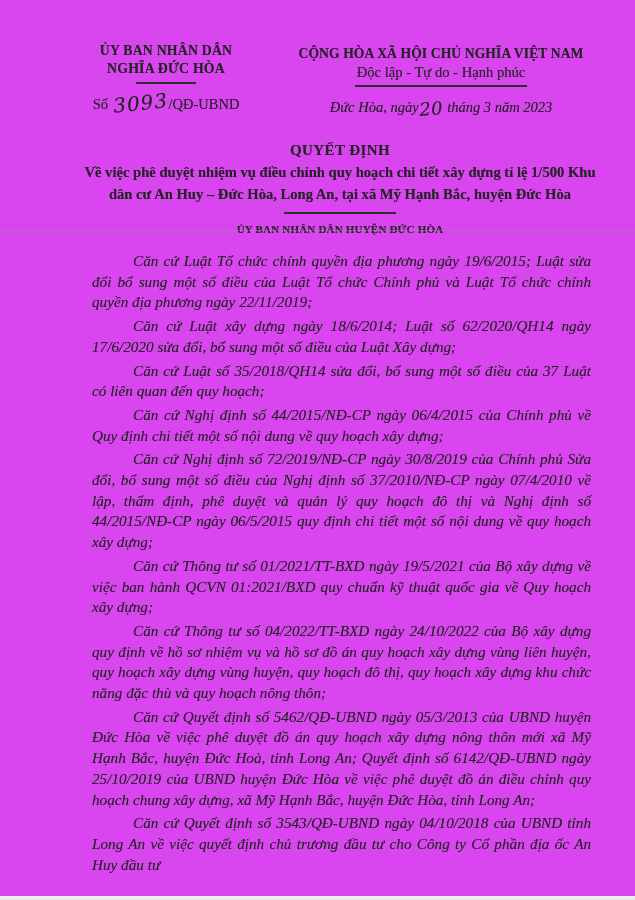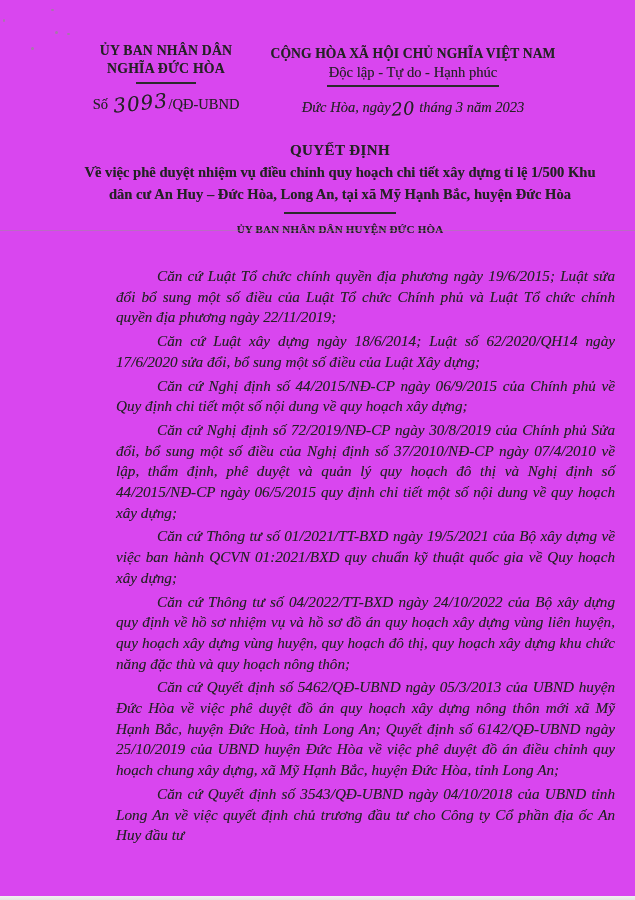--- a/index.html
+++ b/index.html
@@ -21,21 +21,21 @@
   .header-left {
     position:absolute; left:88px; top:42px; width:156px;
     text-align:center;
   }
   .org-line { font-weight:bold; font-size:13.8px; line-height:17.5px; letter-spacing:.2px; white-space:nowrap; }
   .org-rule { width:60px; height:1.6px; background:#2b2b2b; margin:5px auto 0; }
   .doc-number { margin-top:8px; font-size:14.5px; white-space:nowrap; line-height:20px; }
 
   
   .header-right {
-    position:absolute; left:250px; top:45px; width:326px;
+    position:absolute; left:278px; top:45px; width:326px;
     text-align:center;
   }
   .motto1 { font-weight:bold; font-size:13.6px; line-height:17px; white-space:nowrap; letter-spacing:.1px; }
   .motto2 { font-weight:normal; font-size:14.6px; line-height:19px; margin-top:1px; white-space:nowrap; }
   .motto-rule { width:172px; height:1.6px; background:#2b2b2b; margin:3px auto 0; }
   .place-date { margin-top:9px; font-style:italic; font-size:14.5px; white-space:nowrap; line-height:20px; }
 
   
   .handwrite {
     display:inline-block;
@@ -60,21 +60,21 @@
   .title-block { position:absolute; left:70px; top:139px; width:540px; text-align:center; }
   .doc-type { font-weight:bold; font-size:15px; letter-spacing:.4px; line-height:22px; }
   .subject-line { font-weight:bold; font-size:14.6px; line-height:22px; white-space:nowrap; }
   .title-rule { width:112px; height:1.7px; background:#2b2b2b; margin:7px auto 5px; }
   .authority { font-weight:bold; font-size:11px; letter-spacing:.2px; line-height:20px; white-space:nowrap; }
 
   
   .fold-line { position:absolute; left:0; top:230px; width:635px; height:1px; background:rgba(150,150,144,.45); }
 
   
-  .body-text { position:absolute; left:92px; top:266px; width:499px;margin-left:24px; }
+  .body-text { position:absolute; left:92px; top:251px; width:499px; }
   .para {
     margin:0 0 3px 0;
     font-style:italic;
     font-size:15.2px;
     line-height:20.7px;
     text-align:justify;
     text-indent:41px;
   }
 
   
@@ -113,21 +113,22 @@
     <div class="subject-line">dân cư An Huy – Đức Hòa, Long An, tại xã Mỹ Hạnh Bắc, huyện Đức Hòa</div>
     <div class="title-rule"></div>
     <div class="authority">ỦY BAN NHÂN DÂN HUYỆN ĐỨC HÒA</div>
   </div>
 
   <div class="fold-line"></div>
 
   <div class="body-text">
       <p class="para">Căn cứ Luật Tổ chức chính quyền địa phương ngày 19/6/2015; Luật sửa đổi bổ sung một số điều của Luật Tổ chức Chính phủ và Luật Tổ chức chính quyền địa phương ngày 22/11/2019;</p>
       <p class="para">Căn cứ Luật xây dựng ngày 18/6/2014; Luật số 62/2020/QH14 ngày 17/6/2020 sửa đổi, bổ sung một số điều của Luật Xây dựng;</p>
-      <p class="para">Căn cứ Nghị định số 44/2015/NĐ-CP ngày 06/9/2015 của Chính phủ về Quy định chi tiết một số nội dung về quy hoạch xây dựng;</p>
+      <p class="para">Căn cứ Luật số 35/2018/QH14 sửa đổi, bổ sung một số điều của 37 Luật có liên quan đến quy hoạch;</p>
+      <p class="para">Căn cứ Nghị định số 44/2015/NĐ-CP ngày 06/4/2015 của Chính phủ về Quy định chi tiết một số nội dung về quy hoạch xây dựng;</p>
       <p class="para">Căn cứ Nghị định số 72/2019/NĐ-CP ngày 30/8/2019 của Chính phủ Sửa đổi, bổ sung một số điều của Nghị định số 37/2010/NĐ-CP ngày 07/4/2010 về lập, thẩm định, phê duyệt và quản lý quy hoạch đô thị và Nghị định số 44/2015/NĐ-CP ngày 06/5/2015 quy định chi tiết một số nội dung về quy hoạch xây dựng;</p>
       <p class="para">Căn cứ Thông tư số 01/2021/TT-BXD ngày 19/5/2021 của Bộ xây dựng về việc ban hành QCVN 01:2021/BXD quy chuẩn kỹ thuật quốc gia về Quy hoạch xây dựng;</p>
       <p class="para">Căn cứ Thông tư số 04/2022/TT-BXD ngày 24/10/2022 của Bộ xây dựng quy định về hồ sơ nhiệm vụ và hồ sơ đồ án quy hoạch xây dựng vùng liên huyện, quy hoạch xây dựng vùng huyện, quy hoạch đô thị, quy hoạch xây dựng khu chức năng đặc thù và quy hoạch nông thôn;</p>
       <p class="para">Căn cứ Quyết định số 5462/QĐ-UBND ngày 05/3/2013 của UBND huyện Đức Hòa về việc phê duyệt đồ án quy hoạch xây dựng nông thôn mới xã Mỹ Hạnh Bắc, huyện Đức Hoà, tỉnh Long An; Quyết định số 6142/QĐ-UBND ngày 25/10/2019 của UBND huyện Đức Hòa về việc phê duyệt đồ án điều chỉnh quy hoạch chung xây dựng, xã Mỹ Hạnh Bắc, huyện Đức Hòa, tỉnh Long An;</p>
       <p class="para">Căn cứ Quyết định số 3543/QĐ-UBND ngày 04/10/2018 của UBND tỉnh Long An về việc quyết định chủ trương đầu tư cho Công ty Cổ phần địa ốc An Huy đầu tư</p>
     </div>
 
   <div class="bottom-edge"></div>
 
 </div>

